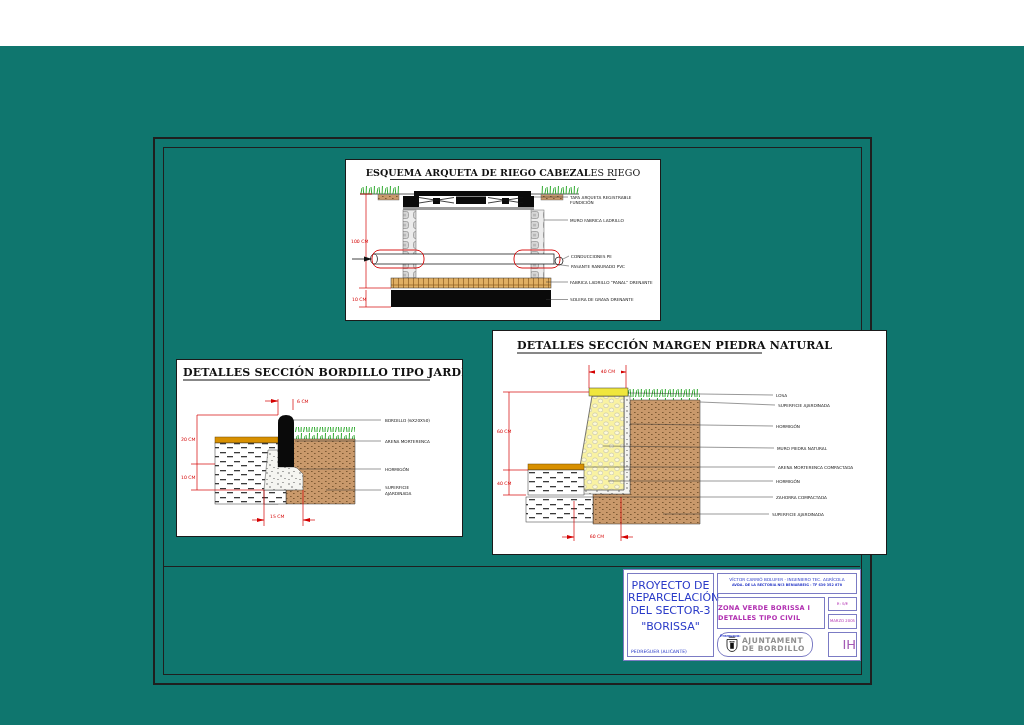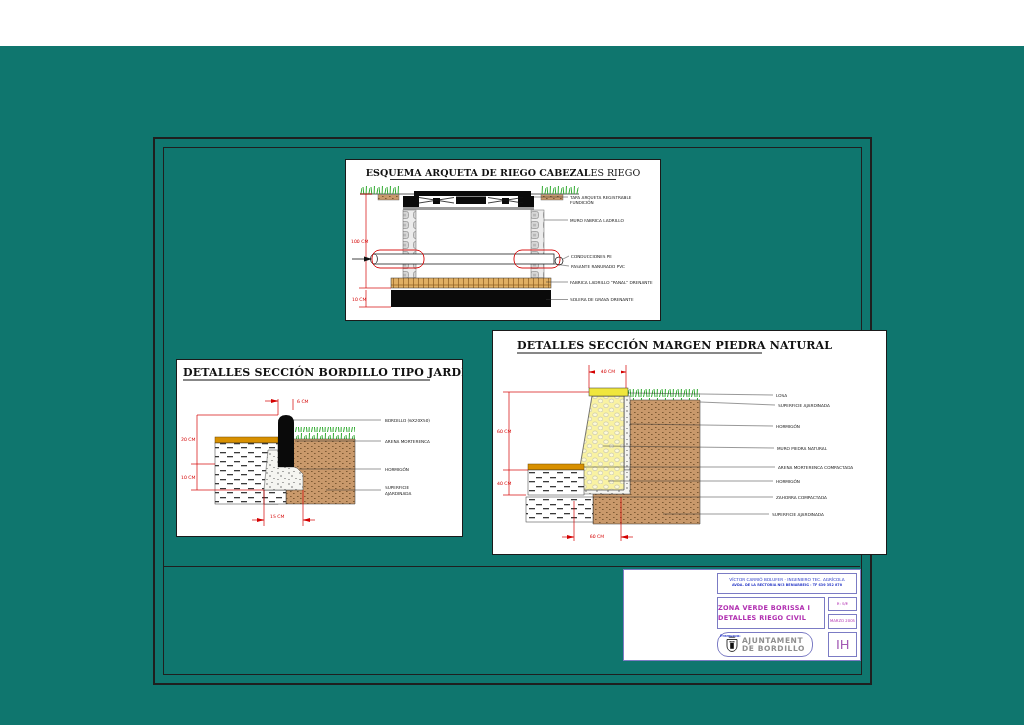--- a/index.html
+++ b/index.html
@@ -31,21 +31,21 @@
   .magenta{color:#b12fb1;}
   .proj{font-size:11px;line-height:1.12;text-align:center;padding-top:6px;letter-spacing:0;}
   .loc{position:absolute;left:3px;bottom:2px;font-size:4.6px;}
   .eng1{font-size:4.2px;text-align:center;margin-top:3px;}
   .eng2{font-size:3.4px;font-weight:bold;text-align:center;margin-top:1px;}
   .sheet-title{font-size:6.5px;font-weight:bold;line-height:1.5;padding-top:6px;letter-spacing:.3px;}
   .tiny-cell{font-size:3.8px;text-align:center;line-height:12px;}
   .prom-label{position:absolute;left:2px;top:1px;font-size:3.4px;font-weight:bold;}
   .prom-row{display:flex;align-items:center;justify-content:center;height:100%;gap:3px;}
   .aj-text{color:#8f8f8f;font-size:7.5px;line-height:1.05;letter-spacing:.6px;font-weight:bold;}
-  .code{font-size:13px;text-align:left;line-height:23px;color:#a35ab5;padding-left:7px;}
+  .code{font-size:13px;text-align:right;line-height:23px;color:#a35ab5;padding-left:7px;}
 </style>
 </head>
 <body>
 
 <div class="stage">
   <div class="frame-outer"></div>
   <div class="frame-inner"></div>
   <div class="bottom-sep"></div>
 
   <div class="dbox" id="box-arqueta">
@@ -303,30 +303,39 @@
       <text class="lbl" x="283" y="97">HORMIGÓN</text>
       <text class="lbl" x="284" y="119">MURO  PIEDRA  NATURAL</text>
       <text class="lbl" x="285" y="138">ARENA  MORTERENCA  COMPACTADA</text>
       <text class="lbl" x="283" y="152">HORMIGÓN</text>
       <text class="lbl" x="283" y="168">ZAHORRA  COMPACTADA</text>
       <text class="lbl" x="279" y="185">SUPERFICIE  AJARDINADA</text>
     </svg>
   </div>
 
   <div class="tb">
+    <div class="cell tb-left">
+      <div class="proj blue">
+        <div>PROYECTO DE</div>
+        <div>REPARCELACIÓN</div>
+        <div>DEL SECTOR-3</div>
+        <div style="margin-top:4px">"BORISSA"</div>
+      </div>
+      <div class="loc blue">PEDREGUER (ALICANTE)</div>
+    </div>
 
     <div class="cell tb-eng">
       <div class="eng1 blue">VÍCTOR CARRIÓ BOLUFER - INGENIERO TEC. AGRÍCOLA</div>
       <div class="eng2 blue">AVDA. DE LA RECTORIA Nº3 BENIARBEIG - TF 639 352 878</div>
     </div>
 
     <div class="cell tb-sheet">
       <div class="sheet-title magenta">
         <div>ZONA VERDE BORISSA I</div>
-        <div>DETALLES RIEGO CIVIL</div>
+        <div>DETALLES TIPO CIVIL</div>
       </div>
     </div>
 
     <div class="cell tb-scale tiny-cell magenta">E: S/E</div>
     <div class="cell tb-date tiny-cell magenta">MARZO 2005</div>
 
     <div class="cell tb-prom">
       <div class="prom-label blue">Promueve:</div>
       <div class="prom-row">
         <svg width="14" height="18" viewBox="0 0 14 18">

